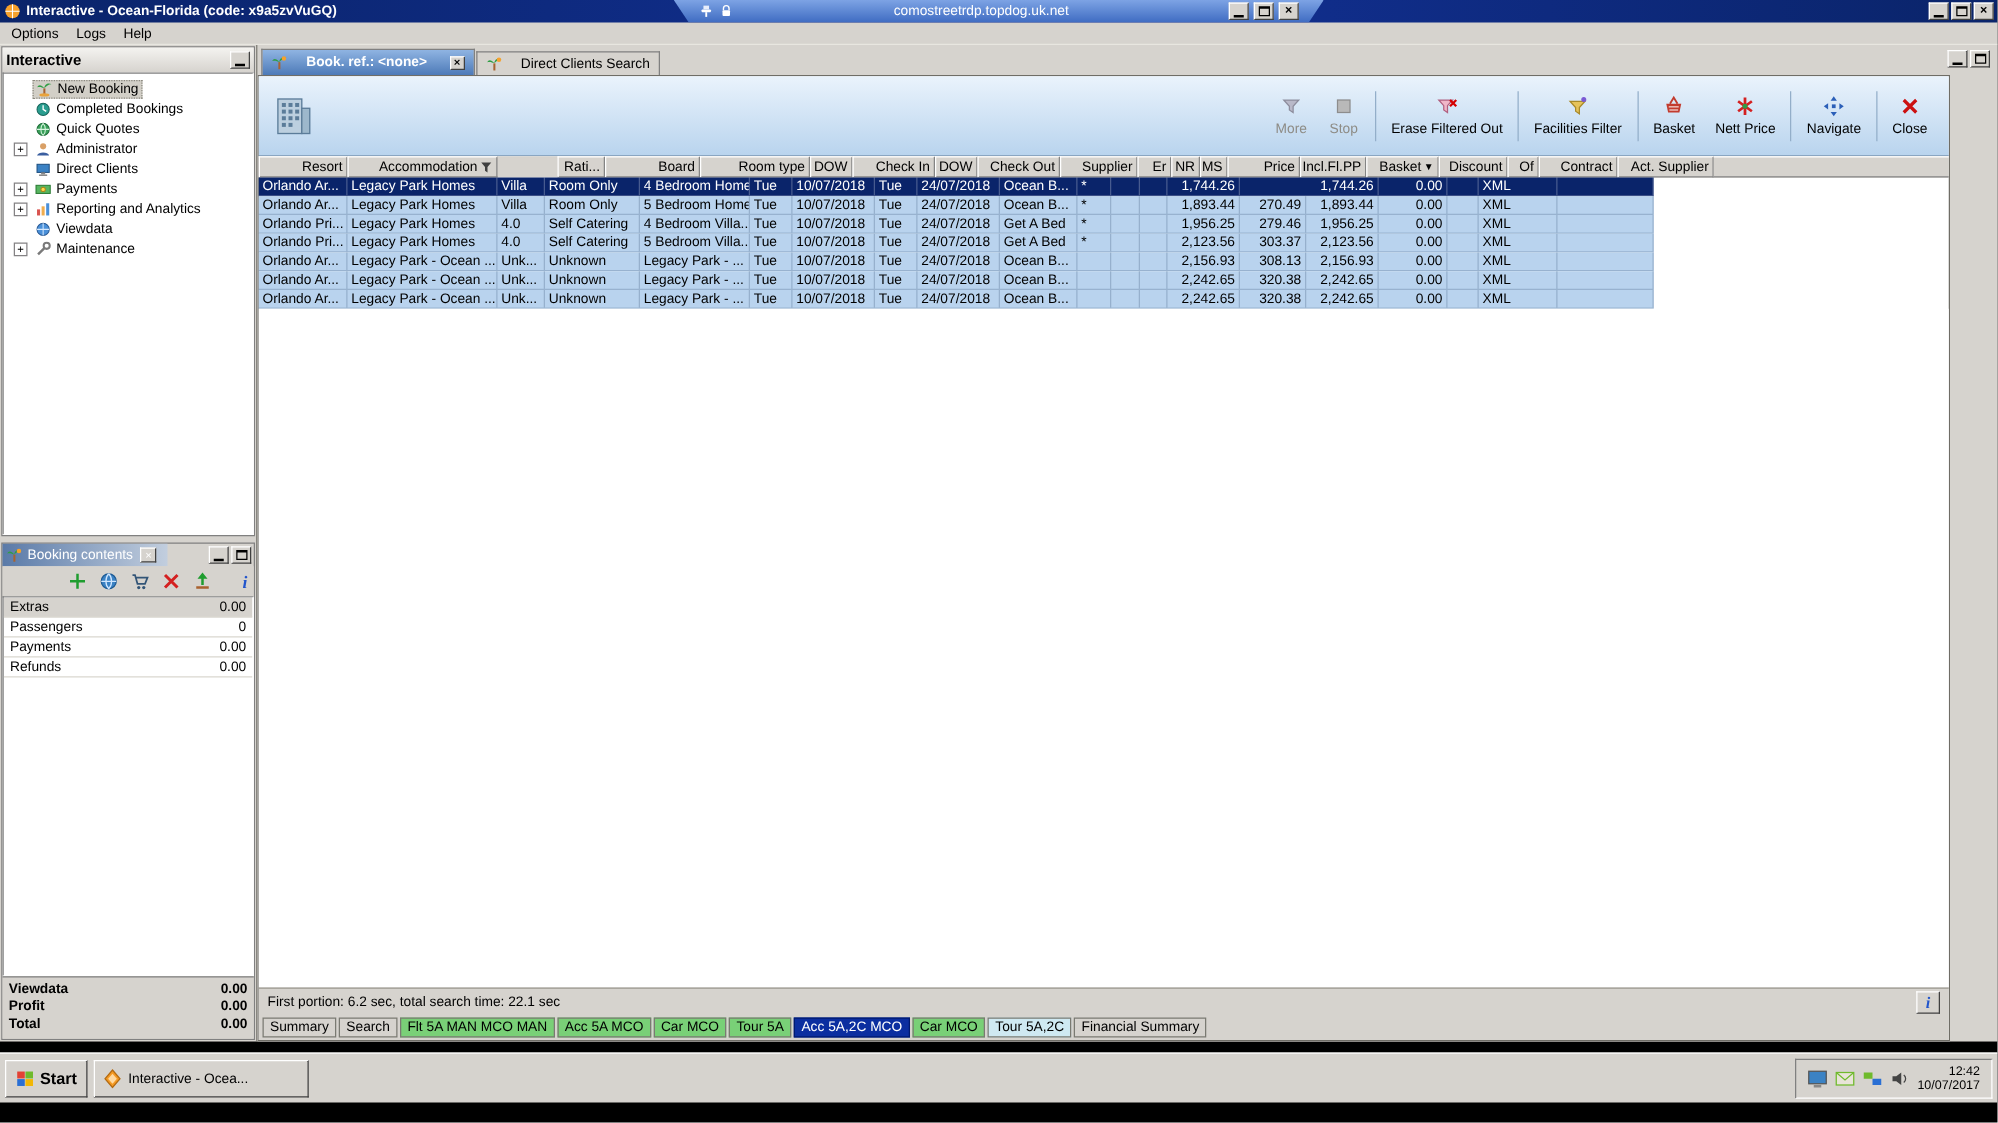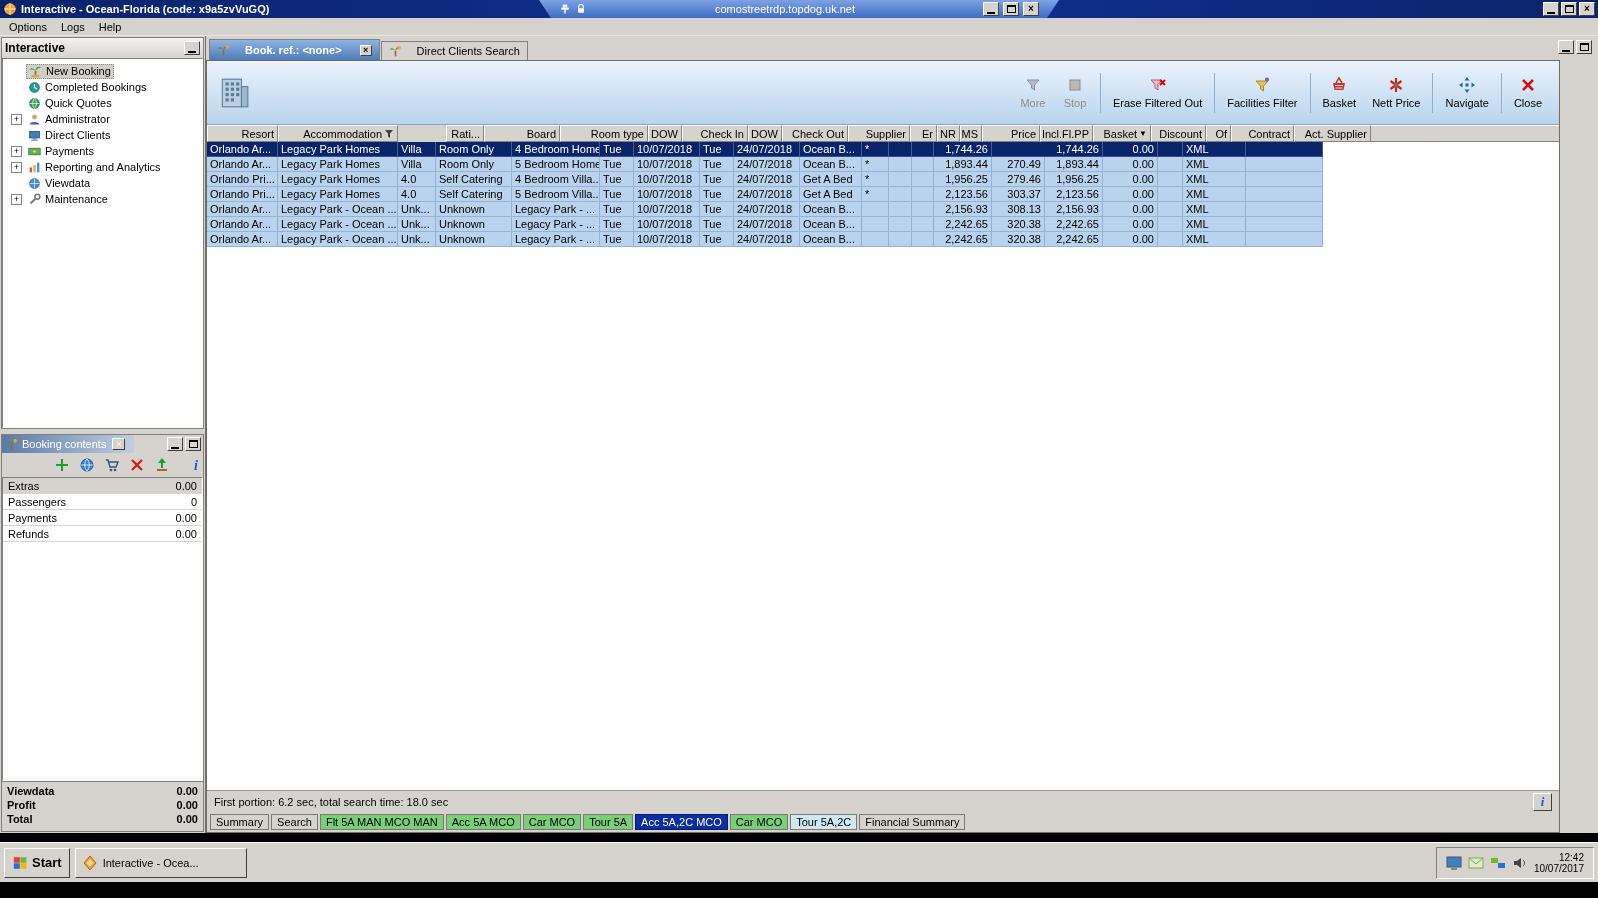--- a/index.html
+++ b/index.html
@@ -770,21 +770,21 @@
               <div class="g-cell num" style="width: 58px;">2,242.65</div>
               <div class="g-cell num" style="width: 55px;">0.00</div>
               <div class="g-cell" style="width: 25px;"></div>
               <div class="g-cell" style="width: 63px;">XML</div>
               <div class="g-cell" style="width: 77px;"></div>
             </div>
           </div>
         <div class="grid-fill"></div>
 
         <div class="grid-footer">
-          <span>First portion: 6.2 sec, total search time: 18.0 sec</span>
+          <span>First portion: 6.2 sec, total search time: 22.1 sec</span>
           <button class="info-btn">i</button>
         </div>
 
         <div class="bottom-tabbar">
             <div class="b-tab plain">Summary</div>
             <div class="b-tab plain">Search</div>
             <div class="b-tab green">Flt 5A MAN MCO MAN</div>
             <div class="b-tab green">Acc 5A MCO</div>
             <div class="b-tab green">Car MCO</div>
             <div class="b-tab green">Tour 5A</div>

